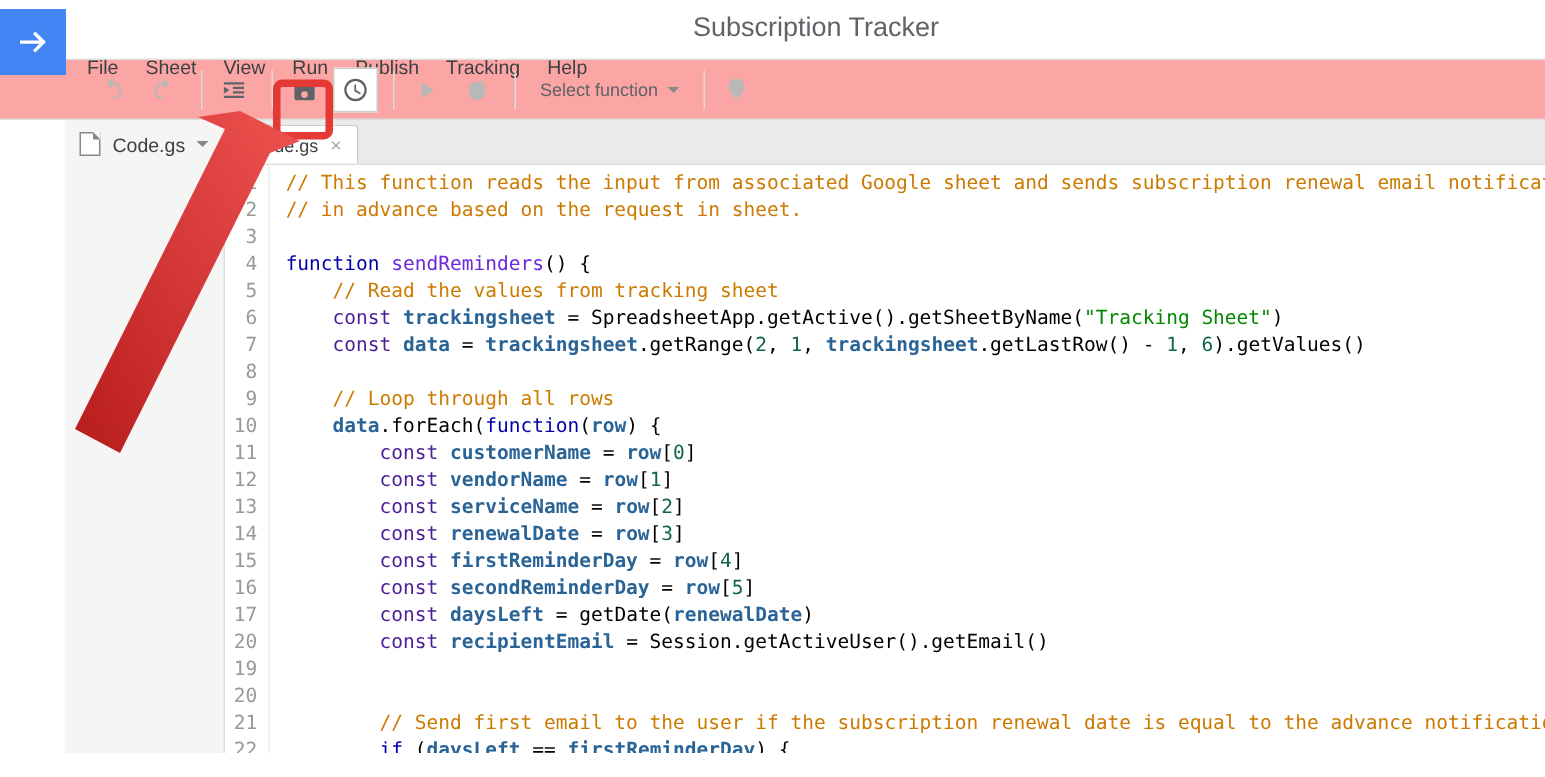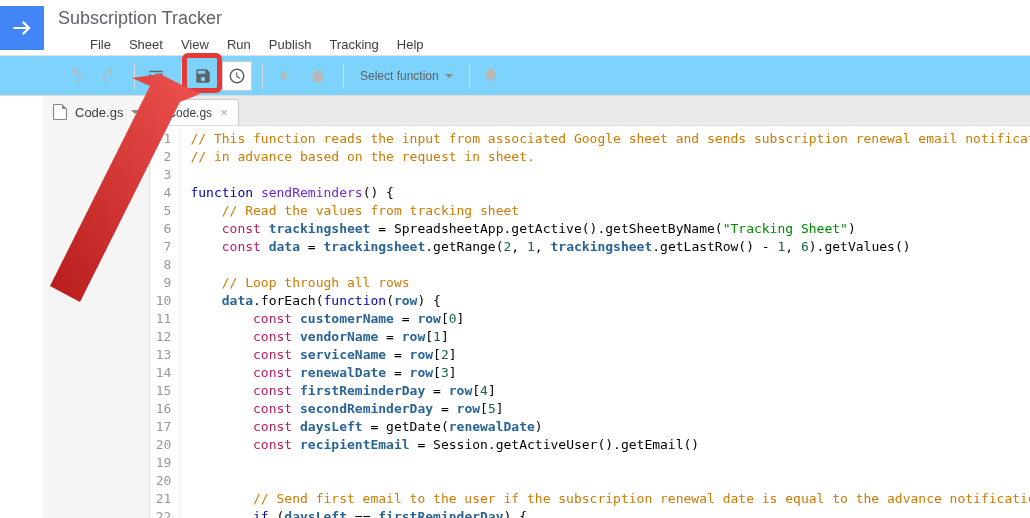--- a/index.html
+++ b/index.html
@@ -12,44 +12,45 @@
     height: 518px;
     overflow: hidden;
     position: relative;
   }
 
   
   .header {
     display: flex;
     align-items: flex-start;
     padding: 6px 0 0 0;
-    height: 56px;
+    height: 40px;
     border-bottom: 1px solid #e0e0e0;
+    text-align: center;
   }
   .logo-box {
     width: 44px; height: 44px;
     background: #4285f4;
     display: flex; align-items: center; justify-content: center;
     margin-left: 0; margin-right: 14px;
   }
   .logo-box svg { width: 26px; height: 26px; fill: #fff; }
   .header-right { flex: 1; }
   .project-title {
     font-size: 18px; color: #5f6368; padding-top: 2px;
   }
   .menu-bar {
     display: flex; gap: 18px; padding-top: 8px;
-    font-size: 13px; color: #3c4043; margin-left: 32px;
+    font-size: 13px; color: #3c4043;
   }
   .menu-bar span { cursor: pointer; }
 
   
   .toolbar {
     height: 40px;
-    background: #7dd3fc;
+    background: #fca5a5;
     border-bottom: 1px solid #dcdcdc;
     display: flex;
     align-items: center;
     padding-left: 60px;
     gap: 0;
   }
   .tbtn {
     width: 30px; height: 30px;
     display: flex; align-items: center; justify-content: center;
     color: #5f6368; cursor: pointer;
@@ -161,21 +162,21 @@
   .code {
     padding: 4px 0 0 10px;
     white-space: pre;
     color: #000;
   }
   .code div { height: 18px; }
 
   
   .c-comment { color: #cc7a00; }
   .c-kw { color: #0000aa; }
-  .c-const { color: #be185d; }
+  .c-const { color: #4c1d95; }
   .c-fn { color: #6d28d9; }
   .c-str { color: #008800; }
   .c-num { color: #116644; }
   .c-ident { color: #2a6496; font-weight: bold; }
 
   
   .annotation-arrow {
     position: absolute;
     left: 10px; top: 54px;
     width: 200px; height: 260px;

